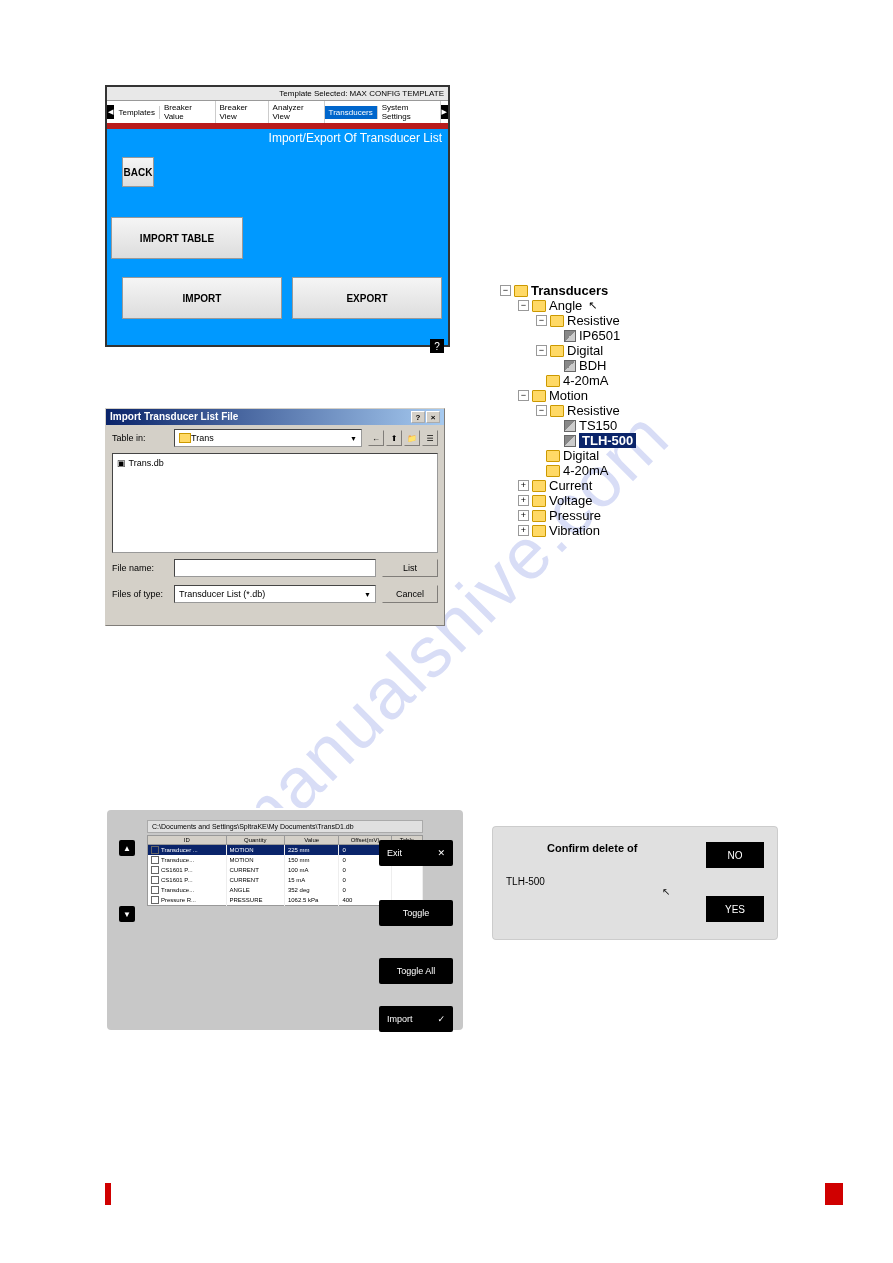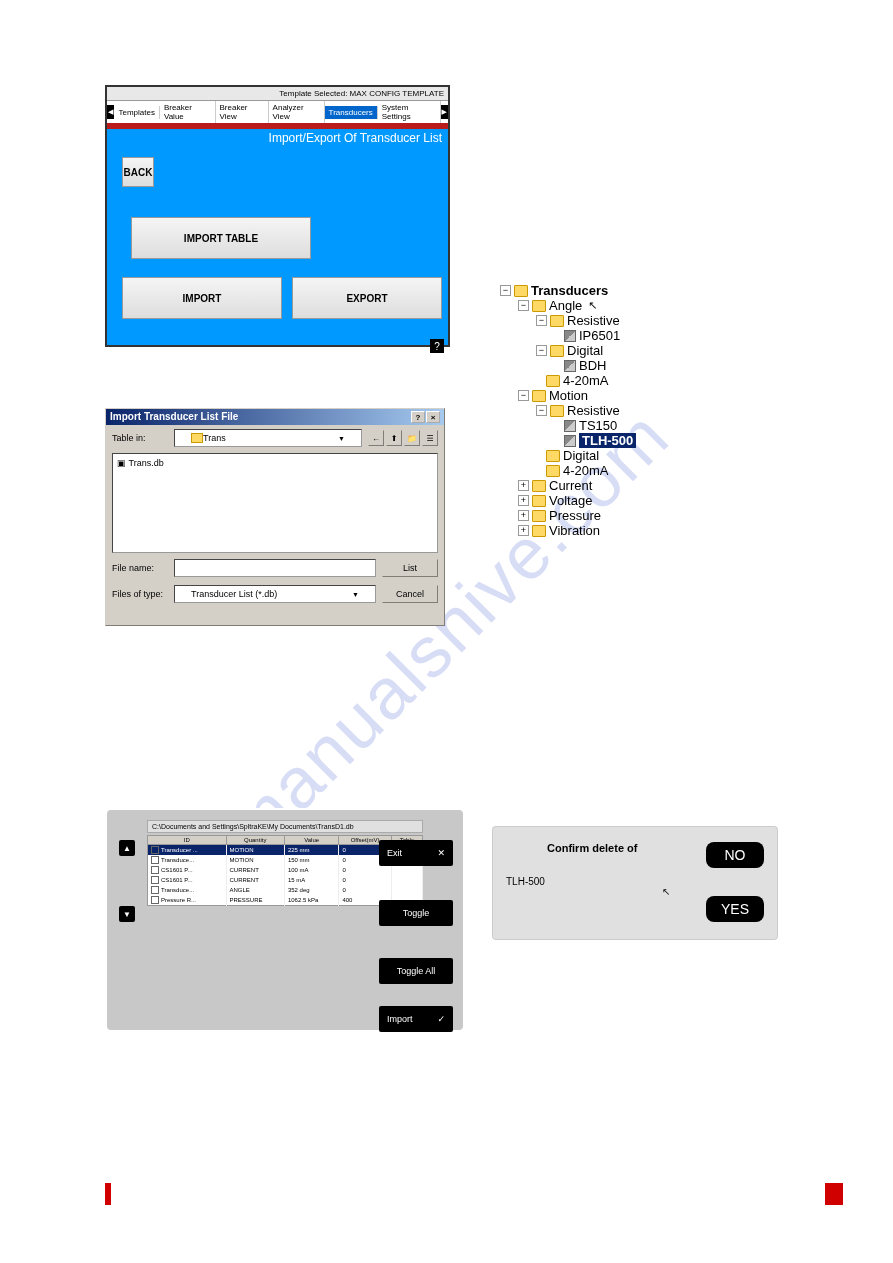--- a/index.html
+++ b/index.html
@@ -10,33 +10,33 @@
   .panel1 { position: absolute; left: 105px; top: 85px; width: 345px; height: 262px; border: 2px solid #333; background: #0099ff; }
   .p1-header { background: #e8e8e8; font-size: 8px; padding: 2px 4px; border-bottom: 1px solid #999; text-align: right; }
   .p1-tabs { display: flex; background: #fff; border-bottom: 6px solid #b91c1c; font-size: 8px; align-items: center; }
   .p1-arrow { width: 8px; height: 14px; background: #000; color: #fff; display: flex; align-items: center; justify-content: center; font-size: 7px; }
   .p1-tab { padding: 2px 4px; border-right: 1px solid #ccc; }
   .p1-tab.active { background: #0066cc; color: #fff; }
   .p1-subhead { text-align: right; color: #fff; font-size: 12px; padding: 2px 6px; }
   .p1-body { padding: 0; position: relative; height: 210px; }
   .p1-btn { background: linear-gradient(#f5f5f5, #ddd); border: 1px solid #999; font-size: 10px; font-weight: bold; display: flex; align-items: center; justify-content: center; position: absolute; }
   .p1-back { left: 15px; top: 10px; width: 32px; height: 30px; }
-  .p1-import-table { left: 24px; top: 70px; width: 180px; height: 42px; }
+  .p1-import-table { left: 4px; top: 70px; width: 132px; height: 42px; }
   .p1-import { left: 15px; top: 130px; width: 160px; height: 42px; }
   .p1-export { left: 185px; top: 130px; width: 150px; height: 42px; }
   .p1-help { position: absolute; bottom: 4px; right: 4px; width: 14px; height: 14px; background: #000; color: #fff; font-size: 10px; display: flex; align-items: center; justify-content: center; }
 
   
   .panel2 { position: absolute; left: 105px; top: 408px; width: 340px; height: 218px; border: 1px outset #d4d0c8; background: #d4d0c8; font-size: 10px; }
   .p2-title { background: linear-gradient(90deg, #0a246a, #a6caf0); color: #fff; font-size: 10px; font-weight: bold; padding: 2px 4px; display: flex; justify-content: space-between; }
   .p2-title-icons { display: flex; gap: 1px; }
   .p2-titlebtn { width: 14px; height: 12px; background: #d4d0c8; border: 1px outset #fff; font-size: 8px; display: flex; align-items: center; justify-content: center; color: #000; }
   .p2-row { display: flex; align-items: center; padding: 4px 6px; gap: 6px; }
   .p2-label { width: 56px; font-size: 9px; }
-  .p2-select { flex: 1; background: #fff; border: 1px inset #999; height: 18px; display: flex; align-items: center; padding: 0 16px; font-size: 9px; }
+  .p2-select { flex: 1; background: #fff; border: 1px inset #999; height: 18px; display: flex; align-items: center; padding: 0 4px; font-size: 9px; }
   .p2-select .arrow { margin-left: auto; font-size: 7px; }
   .p2-nav-icons { display: flex; gap: 2px; }
   .p2-icon { width: 16px; height: 16px; border: 1px outset #d4d0c8; display: flex; align-items: center; justify-content: center; font-size: 8px; }
   .p2-filelist { margin: 2px 6px; height: 100px; background: #fff; border: 1px inset #999; padding: 4px; font-size: 9px; }
   .p2-file { display: flex; align-items: center; gap: 3px; }
   .p2-input { flex: 1; background: #fff; border: 1px inset #999; height: 18px; }
   .p2-btn { width: 56px; height: 18px; border: 1px outset #d4d0c8; background: #d4d0c8; font-size: 9px; display: flex; align-items: center; justify-content: center; }
   .folder-icon { width: 12px; height: 10px; background: #ffd966; border: 1px solid #cc9900; display: inline-block; }
 
   
@@ -68,21 +68,21 @@
   .p4-toggleall { top: 148px; justify-content: center; }
   .p4-import { top: 196px; }
   .p4-arrow { position: absolute; left: 12px; width: 16px; height: 16px; background: #000; color: #fff; display: flex; align-items: center; justify-content: center; border-radius: 2px; font-size: 8px; }
   .p4-arrow-up { top: 30px; }
   .p4-arrow-dn { top: 96px; }
 
   
   .panel5 { position: absolute; left: 490px; top: 824px; width: 290px; height: 118px; background: #e0e0e0; border: 2px solid #fff; border-radius: 6px; padding: 16px 14px; font-size: 11px; box-shadow: inset 0 0 0 1px #ccc; }
   .p5-msg { font-weight: bold; margin-left: 41px; }
   .p5-item { margin-top: 22px; font-size: 10px; }
-  .p5-btn { position: absolute; right: 14px; width: 58px; height: 26px; background: #000; color: #fff; font-size: 14px; border-radius: 8px; display: flex; align-items: center; justify-content: center; }
+  .p5-btn { position: absolute; right: 14px; width: 58px; height: 26px; background: #000; color: #fff; font-size: 10px; border-radius: 0; display: flex; align-items: center; justify-content: center; }
   .p5-no { top: 16px; }
   .p5-yes { top: 70px; }
   .p5-cursor { position: absolute; left: 170px; top: 60px; font-size: 10px; }
 
   
   .watermark { position: absolute; left: 50%; top: 50%; transform: translate(-50%,-50%) rotate(-45deg); font-size: 72px; color: rgba(100,120,220,0.25); pointer-events: none; font-weight: 300; white-space: nowrap; letter-spacing: 2px; }
 
   
   .footer { position: absolute; left: 105px; right: 50px; bottom: 58px; height: 22px; background: #fff; border-left: 6px solid #d00000; border-right: 18px solid #d00000; }
 </style>

